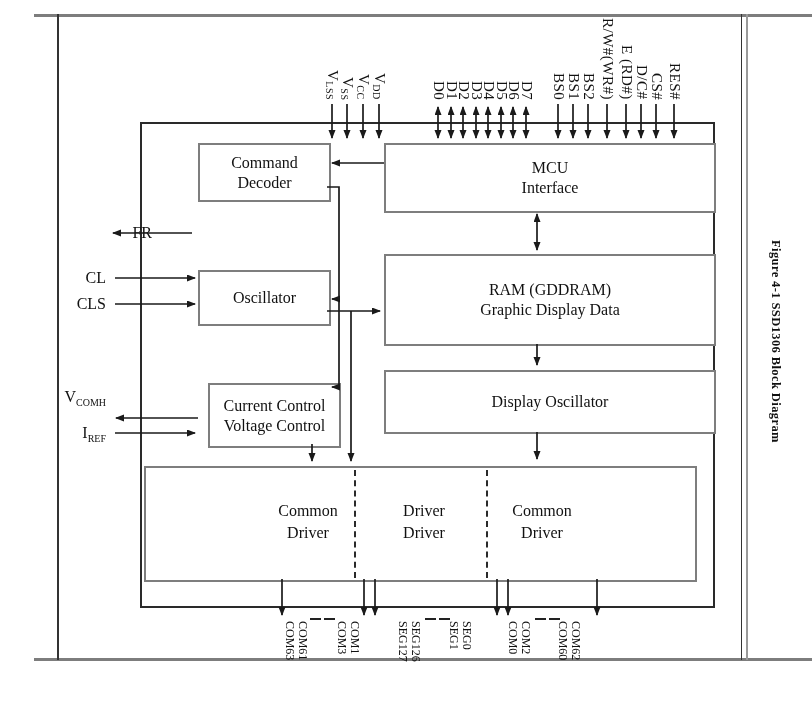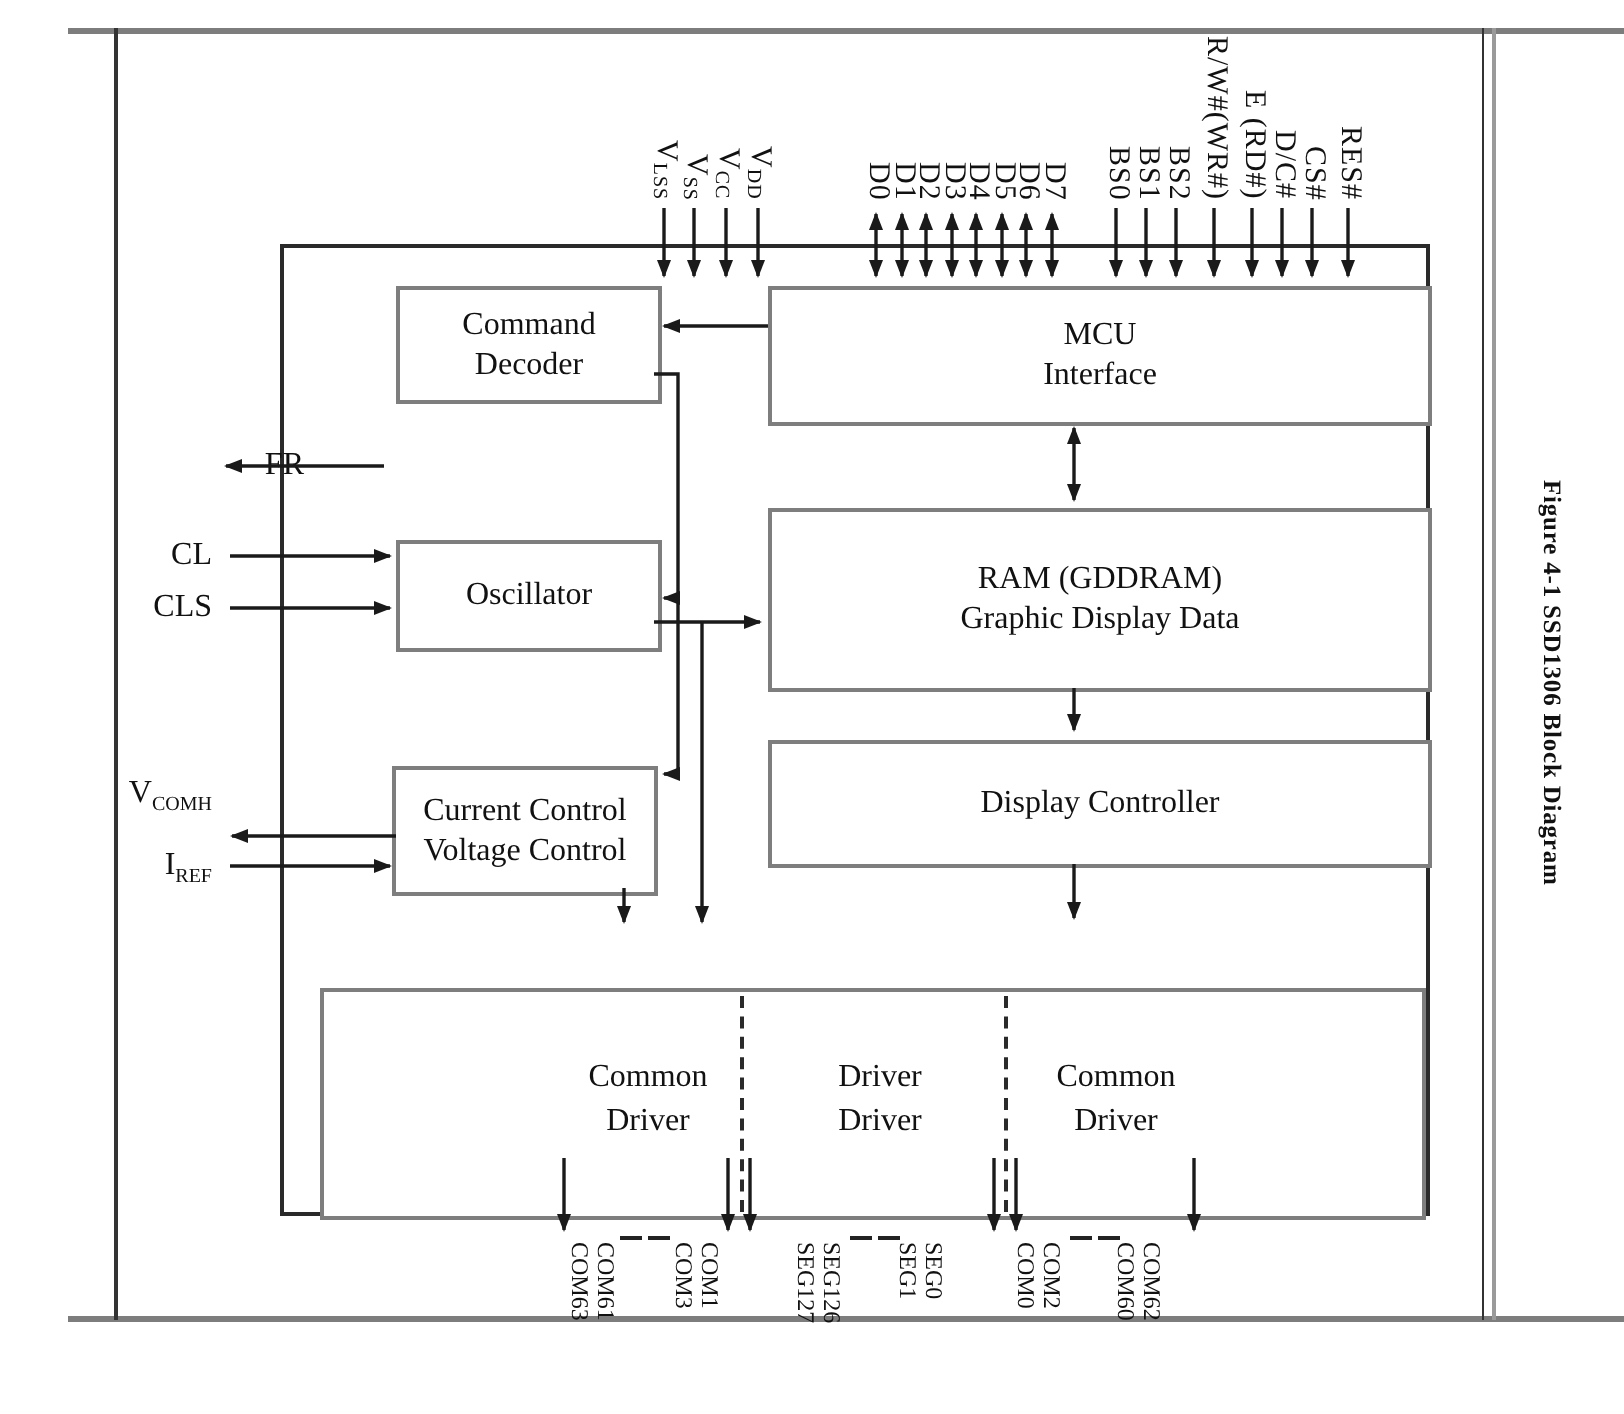--- a/index.html
+++ b/index.html
@@ -17,22 +17,22 @@
   .block{
     position:absolute;background:#fff;border:2px solid #7e7e7e;
     display:flex;flex-direction:column;align-items:center;justify-content:center;
     font-size:16px;line-height:20px;text-align:center;z-index:2;
   }
   #blk-command-decoder{left:198px;top:143px;width:129px;height:55px;font-family:Liberation Serif, serif;}
   #blk-mcu-interface{left:384px;top:143px;width:328px;height:66px;}
   #blk-oscillator{left:198px;top:270px;width:129px;height:52px;}
   #blk-gddram{left:384px;top:254px;width:328px;height:88px;}
   #blk-display-controller{left:384px;top:370px;width:328px;height:60px;}
-  #blk-current-control{left:196px;top:383px;width:129px;height:61px;}
-  #blk-driver{left:160px;top:466px;width:549px;height:112px;position:absolute;background:#fff;border:2px solid #7e7e7e;z-index:2;margin-top:28px;}
+  #blk-current-control{left:208px;top:383px;width:129px;height:61px;}
+  #blk-driver{left:144px;top:466px;width:549px;height:112px;position:absolute;background:#fff;border:2px solid #7e7e7e;z-index:2;}
   .driver-divider{position:absolute;top:2px;bottom:2px;width:0;border-left:2px dashed #2a2a2a;}
   .driver-label{position:absolute;top:32px;transform:translateX(-50%);text-align:center;font-size:16px;line-height:22px;}
   
   #wiring-layer{position:absolute;left:0;top:0;z-index:4;pointer-events:none;}
   
   .vlabel{
     position:absolute;bottom:607px;width:18px;writing-mode:vertical-rl;
     font-size:15px;letter-spacing:.5px;white-space:nowrap;text-align:left;
     display:flex;justify-content:center;z-index:3;
   }
@@ -74,21 +74,21 @@
   </div>
   <div class="block" id="blk-mcu-interface">
     <span>MCU</span>
     <span>Interface</span>
   </div>
   <div class="block" id="blk-gddram">
     <span>RAM (GDDRAM)</span>
     <span>Graphic Display Data</span>
   </div>
   <div class="block" id="blk-display-controller">
-    <span>Display Controller</span>
+    <span>Display Oscillator</span>
   </div>
   <div class="block" id="blk-current-control">
     <span>Current Control</span>
     <span>Voltage Control</span>
   </div>
 
   <div id="blk-driver">
     <div class="driver-divider" style="left:208px;"></div>
     <div class="driver-divider" style="left:340px;"></div>
     <div class="driver-label" style="left:162px;">

